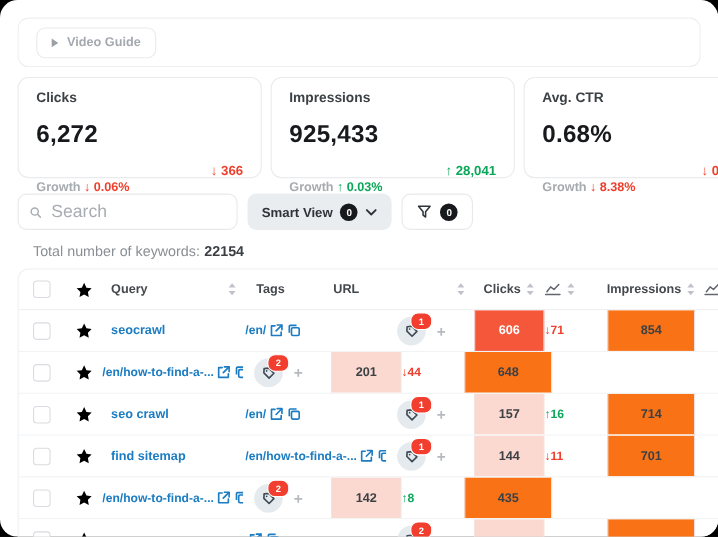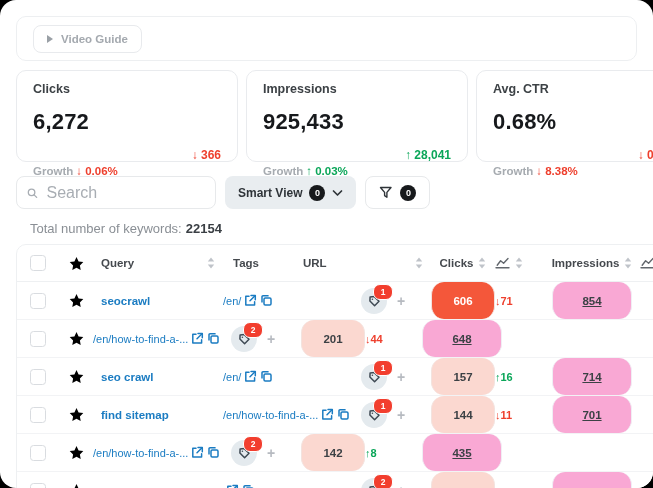--- a/index.html
+++ b/index.html
@@ -57,35 +57,35 @@
   .c-idelta{width:62px;justify-content:center;}
   .t-head .c-query,.t-head .c-url{justify-content:space-between;padding-right:8px;}
   .t-head .c-clicks,.t-head .c-imp{justify-content:center;gap:5px;}
   .t-head .c-cdelta{gap:5px;}
   .t-head .c-idelta{justify-content:flex-start;padding-left:8px;}
 
   .checkbox{width:14px;height:14px;border:1.5px solid #d9dce0;border-radius:3.5px;background:#fff;display:block;cursor:pointer;}
   .star{width:17px;height:17px;cursor:pointer;}
 
   .qlink{font-size:11.5px;font-weight:700;color:#1b7cc2;cursor:pointer;white-space:nowrap;}
-  .ulink{font-size:11px;font-weight:400;color:#1b7cc2;cursor:pointer;white-space:nowrap;}
+  .ulink{font-size:11px;font-weight:700;color:#1b7cc2;cursor:pointer;white-space:nowrap;}
   .u-ic{flex:none;cursor:pointer;}
 
   .tagwrap{position:relative;width:26px;height:26px;background:#e4eaee;border-radius:50%;
            display:flex;align-items:center;justify-content:center;cursor:pointer;flex:none;}
   .tagbadge{position:absolute;top:-4px;right:-6px;min-width:14px;height:14px;border-radius:7px;background:#f23e2e;
             color:#fff;font-size:8.5px;font-weight:700;display:flex;align-items:center;justify-content:center;
             border:1.5px solid #fff;box-sizing:content-box;padding:0 2px;}
   .addtag{color:#b6bac0;font-size:14px;margin-left:10px;font-weight:600;cursor:pointer;}
 
   .heat{width:100%;height:100%;display:flex;align-items:center;justify-content:center;
-        font-size:11.5px;color:#3c4145;font-weight:600;border-radius:13px;}
+        font-size:11.5px;color:#3c4145;font-weight:600;}
   .clicks-heat{background:#fbd8d0;border-left:1px solid #f3e3df;border-right:1px solid #f3e3df;}
   .clicks-heat.hot{background:#f4573a;color:#fff;font-weight:700;}
-  .imp-heat{background:#f9a8d4;border-left:1px solid #f0eef4;border-right:1px solid #f0eef4;text-decoration:underline;}
+  .imp-heat{background:#f97316;border-left:1px solid #f0eef4;border-right:1px solid #f0eef4;}
   .trend{font-size:11px;font-weight:700;white-space:nowrap;}
 
   .sort{cursor:pointer;flex:none;}
   .s-up,.s-dn{fill:#bfc3c9;}
   .hlabel{white-space:nowrap;}
 </style>
 </head>
 <body>
 
 <svg width="0" height="0" style="position:absolute">

